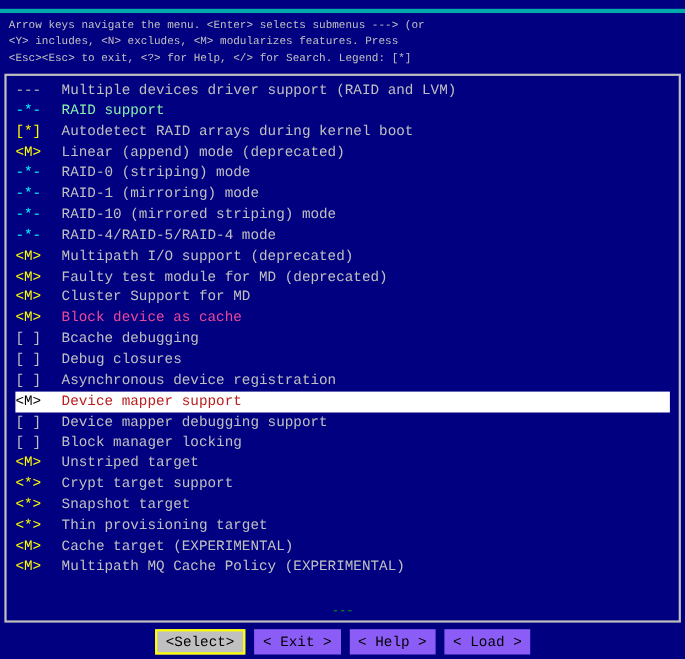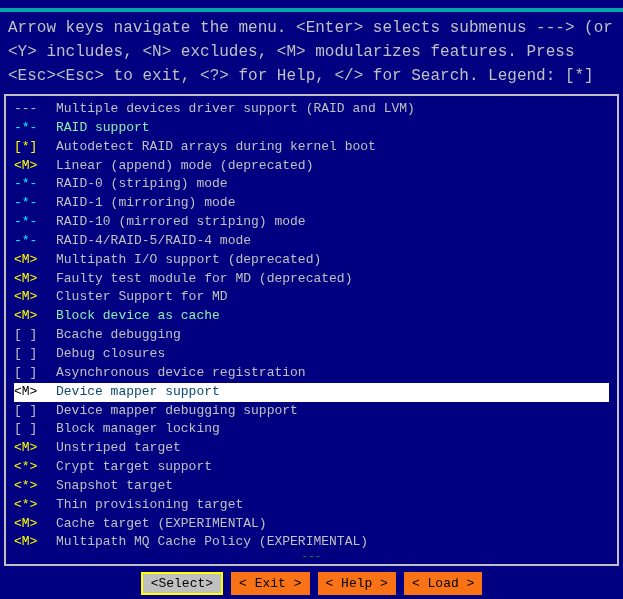--- a/index.html
+++ b/index.html
@@ -43,21 +43,21 @@
       color: #000000;
       text-align: center;
       padding: 2px 4px;
       font-size: 13px;
       font-weight: bold;
     }
     .info-box {
       background: #000080;
       color: #c0c0c0;
       padding: 4px 8px;
-      font-size: 16px;
+      font-size: 10px;
       line-height: 1.5;
     }
     .main-content {
       flex: 1;
       margin: 2px 4px;
       border: 2px solid #c0c0c0;
       background: #000080;
       overflow: hidden;
       display: flex;
       flex-direction: column;
@@ -85,21 +85,21 @@
       padding: 2px;
     }
     .bottom-bar {
       background: #000080;
       padding: 4px 8px;
       display: flex;
       justify-content: center;
       gap: 8px;
     }
     .bottom-btn {
-      background: #f97316;
+      background: #8b5cf6;
       color: #000000;
       padding: 2px 8px;
       border: none;
       font-family: 'Courier New', Courier, monospace;
       font-size: 13px;
       cursor: pointer;
     }
     .bottom-btn.selected {
       background: #c0c0c0;
       color: #000000;
@@ -175,37 +175,37 @@
         <div class="menu-item">
           <span class="prefix-col" style="color: rgb(255, 255, 0);">&lt;M&gt;</span>
           <span>Faulty test module for MD (deprecated)</span>
         </div>
         <div class="menu-item">
           <span class="prefix-col" style="color: rgb(255, 255, 0);">&lt;M&gt;</span>
           <span>Cluster Support for MD</span>
         </div>
         <div class="menu-item">
           <span class="prefix-col" style="color: rgb(255, 255, 0);">&lt;M&gt;</span>
-          <span style="color: #86efac;">Block device as cache</span>
+          <span style="color: #ec4899;">Block device as cache</span>
         </div>
         <div class="menu-item">
           <span class="prefix-col" style="color: rgb(192, 192, 192);">[ ]</span>
           <span>Bcache debugging</span>
         </div>
         <div class="menu-item">
           <span class="prefix-col" style="color: rgb(192, 192, 192);">[ ]</span>
           <span>Debug closures</span>
         </div>
         <div class="menu-item">
           <span class="prefix-col" style="color: rgb(192, 192, 192);">[ ]</span>
           <span>Asynchronous device registration</span>
         </div>
         <div class="menu-item highlighted">
           <span class="prefix-col">&lt;M&gt;</span>
-          <span style="color: #0c4a6e;">Device mapper support</span>
+          <span style="color: #b91c1c;">Device mapper support</span>
         </div>
         <div class="menu-item">
           <span class="prefix-col" style="color: rgb(192, 192, 192);">[ ]</span>
           <span>Device mapper debugging support</span>
         </div>
         <div class="menu-item">
           <span class="prefix-col" style="color: rgb(192, 192, 192);">[ ]</span>
           <span>Block manager locking</span>
         </div>
         <div class="menu-item">

